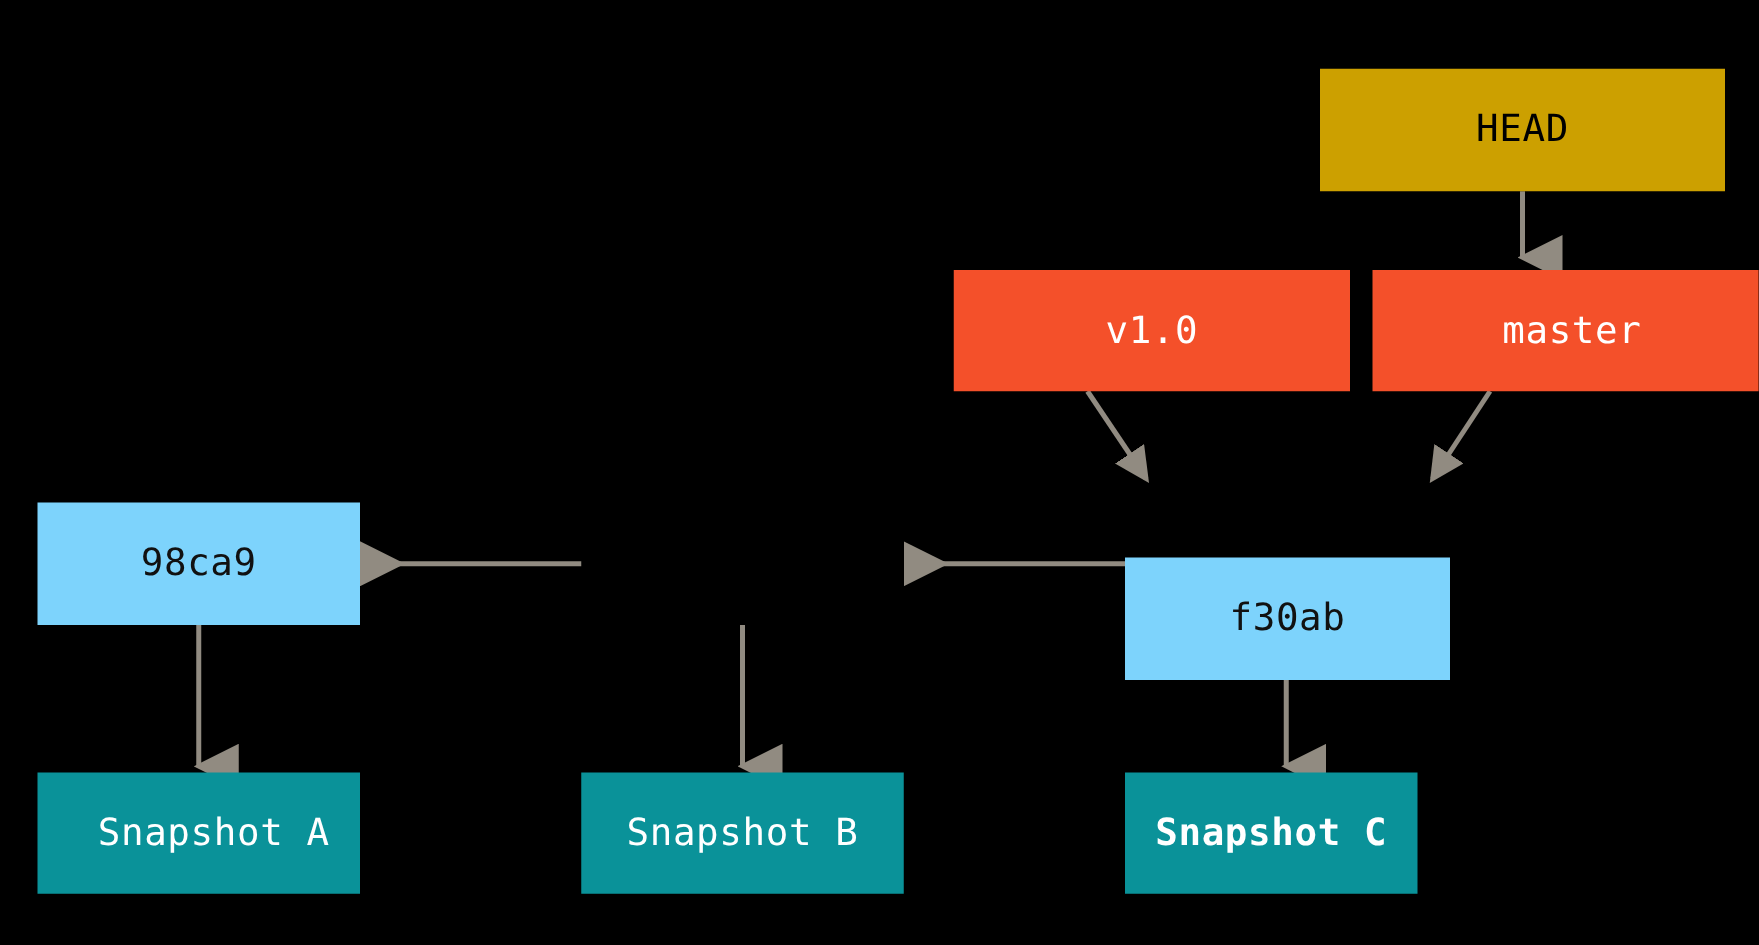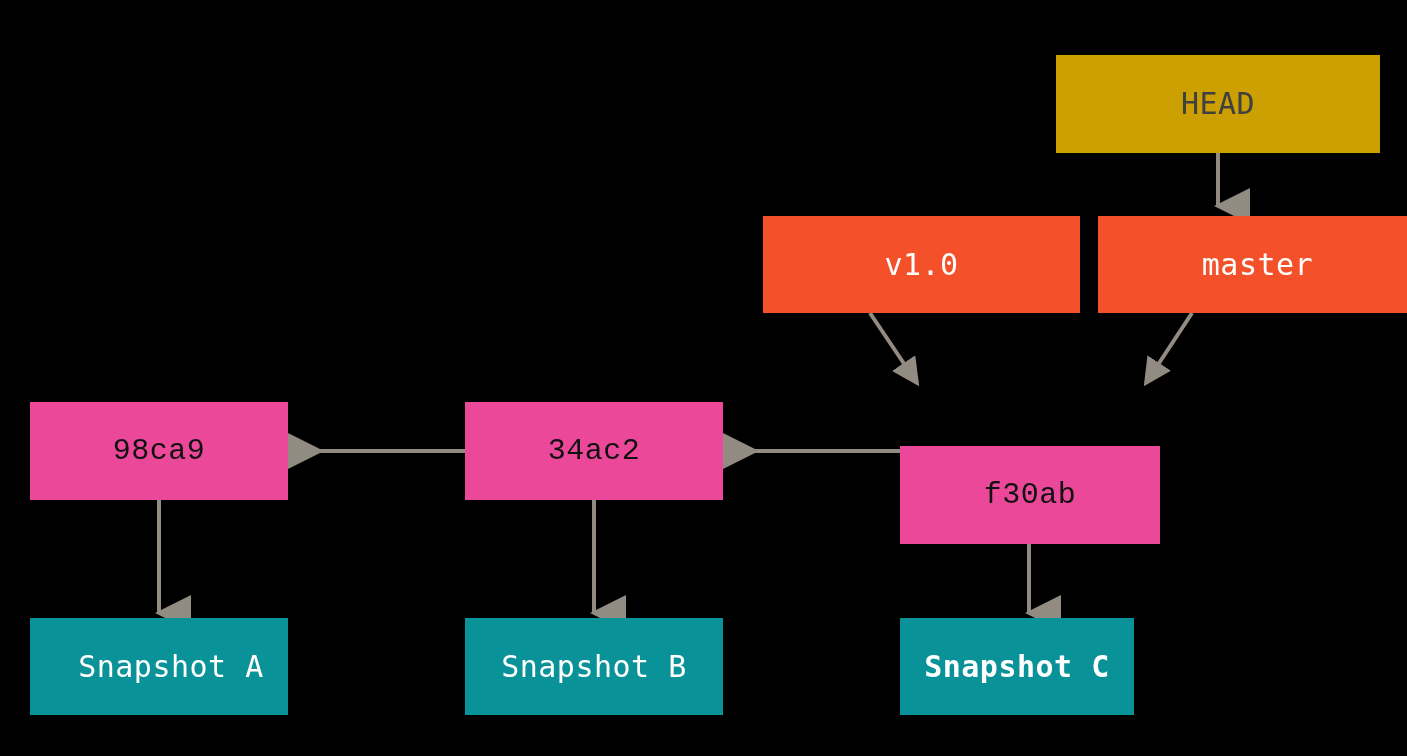--- a/index.html
+++ b/index.html
@@ -25,31 +25,30 @@
     box-sizing: border-box;
     font-family: "DejaVu Sans Mono", "Liberation Mono", monospace;
     font-size: 30px;
     letter-spacing: 0.5px;
     line-height: 1;
     white-space: pre;
     user-select: none;
   }
   .node-head {
     background: #CCA000;
-    color: #404040;
+    color: #000000;
   }
   .node-ref {
     background: #F4502A;
     color: #FFFFFF;
     margin-left: 40px;
   }
   .node-commit {
-    background: #ec4899;
+    background: #7dd3fc;
     color: #111111;
-    font-family: Liberation Mono, monospace;
   }
   .node-snapshot {
     background: #0A9299;
     color: #FFFFFF;
   }
   svg.arrow-layer {
     position: absolute;
     left: 0;
     top: 0;
     width: 1407px;
@@ -93,21 +92,20 @@
   </svg>
 
   <div class="node node-head" style="left:1056px; top:55px; width:324px; height:98px;">HEAD</div>
 
   <div class="node node-ref" style="left:723px; top:216px; width:317px; height:97px;">v1.0</div>
 
   <div class="node node-ref" style="left:1058px; top:216px; width:319px; height:97px;">master</div>
 
   <div class="node node-commit" style="left:30px; top:402px; width:258px; height:98px;">98ca9</div>
 
-  <div class="node node-commit" style="left:465px; top:402px; width:258px; height:98px;">34ac2</div>
 
   <div class="node node-commit" style="left:900px; top:402px; width:260px; height:98px;margin-top:44px;">f30ab</div>
 
   <div class="node node-snapshot" style="left:30px; top:618px; width:258px; height:97px;padding-left:24px;">Snapshot A</div>
 
   <div class="node node-snapshot" style="left:465px; top:618px; width:258px; height:97px;">Snapshot B</div>
 
   <div class="node node-snapshot" style="left:900px; top:618px; width:234px; height:97px;font-weight:bold;">Snapshot C</div>
 
 </div>

